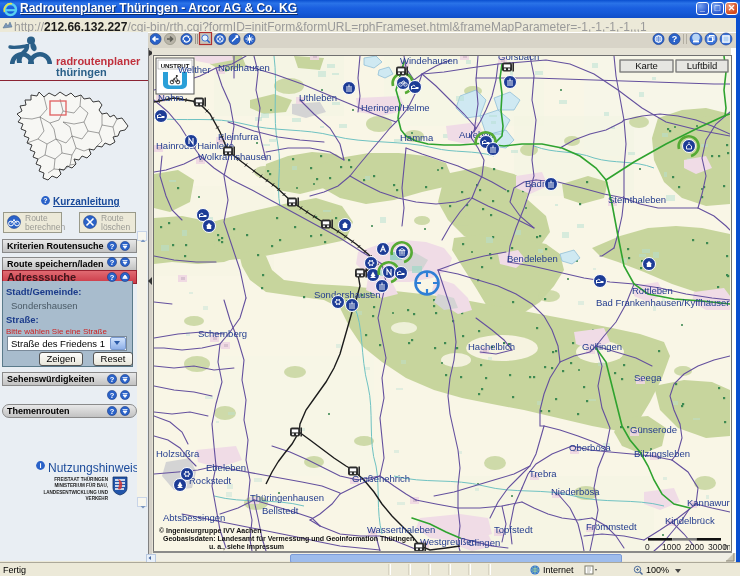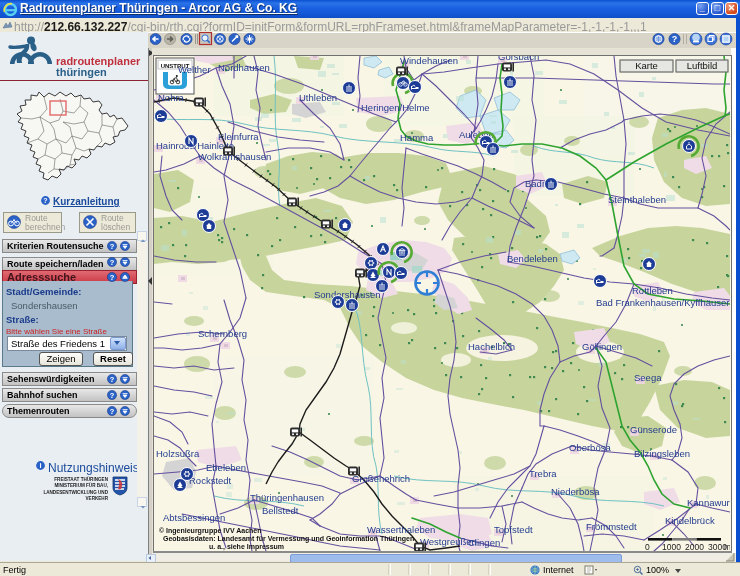--- a/index.html
+++ b/index.html
@@ -154,24 +154,23 @@
   <div class="abs" style="left:11px;top:300px;font-size:9.5px;color:#4a5a66;">Sondershausen</div>
   <div class="abs" style="left:6px;top:314px;font-size:9.5px;font-weight:bold;color:#1a3a8a;">Straße:</div>
   <div class="abs" style="left:6px;top:327px;font-size:8px;font-weight:normal;color:#cc2222;">Bitte wählen Sie eine Straße</div>
   <div class="abs" style="left:7px;top:336px;width:118px;height:13px;background:#fff;border:1px solid #7a8a9a;"></div>
   <div class="abs" style="left:11px;top:338px;font-size:9.5px;color:#000;">Straße des Friedens 1</div>
   <div class="abs" style="left:110px;top:337px;width:14px;height:11px;background:linear-gradient(180deg,#cfe2fc,#8fb0e8);border:1px solid #7a9ad0;border-radius:2px;"></div>
   <svg class="abs" style="left:113px;top:340px" width="8" height="6" viewBox="0 0 8 6">
       <path d="M1 1 L4 5 L7 1 Z" fill="#2a5aa8"></path>
     </svg>
   <div class="abs pbtn" style="left:14px;top:352px;width:42px;">Zeigen</div>
-  <div class="abs pbtn" style="left:68px;top:352px;width:38px;font-weight:bold;">Reset</div>
+  <div class="abs pbtn" style="left:68px;top:352px;width:38px;">Reset</div>
 
   <div class="abs acc" style="top:372px;">Sehenswürdigkeiten</div>
-  <div class="abs acc" style="top:388px;">Bahnhof suchen</div>
   <div class="abs acc" style="top:404px;border-radius:7px;">Themenrouten</div>
   <svg class="abs" style="left:107px;top:241px" width="24" height="10" viewBox="0 0 24 10">
       <circle cx="5" cy="5" r="4.6" fill="#2a62c8" stroke="#10307a" stroke-width="0.5"></circle>
       <text x="5" y="8" font-size="7.5" font-weight="bold" fill="#fff" text-anchor="middle" font-family="Liberation Sans">?</text>
       <circle cx="18" cy="5" r="4.6" fill="#2a62c8" stroke="#10307a" stroke-width="0.5"></circle>
       <path d="M15.5 3.5 L20.5 3.5 M16 5 L18 7.5 L20 5 Z" stroke="#fff" stroke-width="0.8" fill="#fff"></path>
     </svg>
   <svg class="abs" style="left:107px;top:257px" width="24" height="10" viewBox="0 0 24 10">
       <circle cx="5" cy="5" r="4.6" fill="#2a62c8" stroke="#10307a" stroke-width="0.5"></circle>
       <text x="5" y="8" font-size="7.5" font-weight="bold" fill="#fff" text-anchor="middle" font-family="Liberation Sans">?</text>

